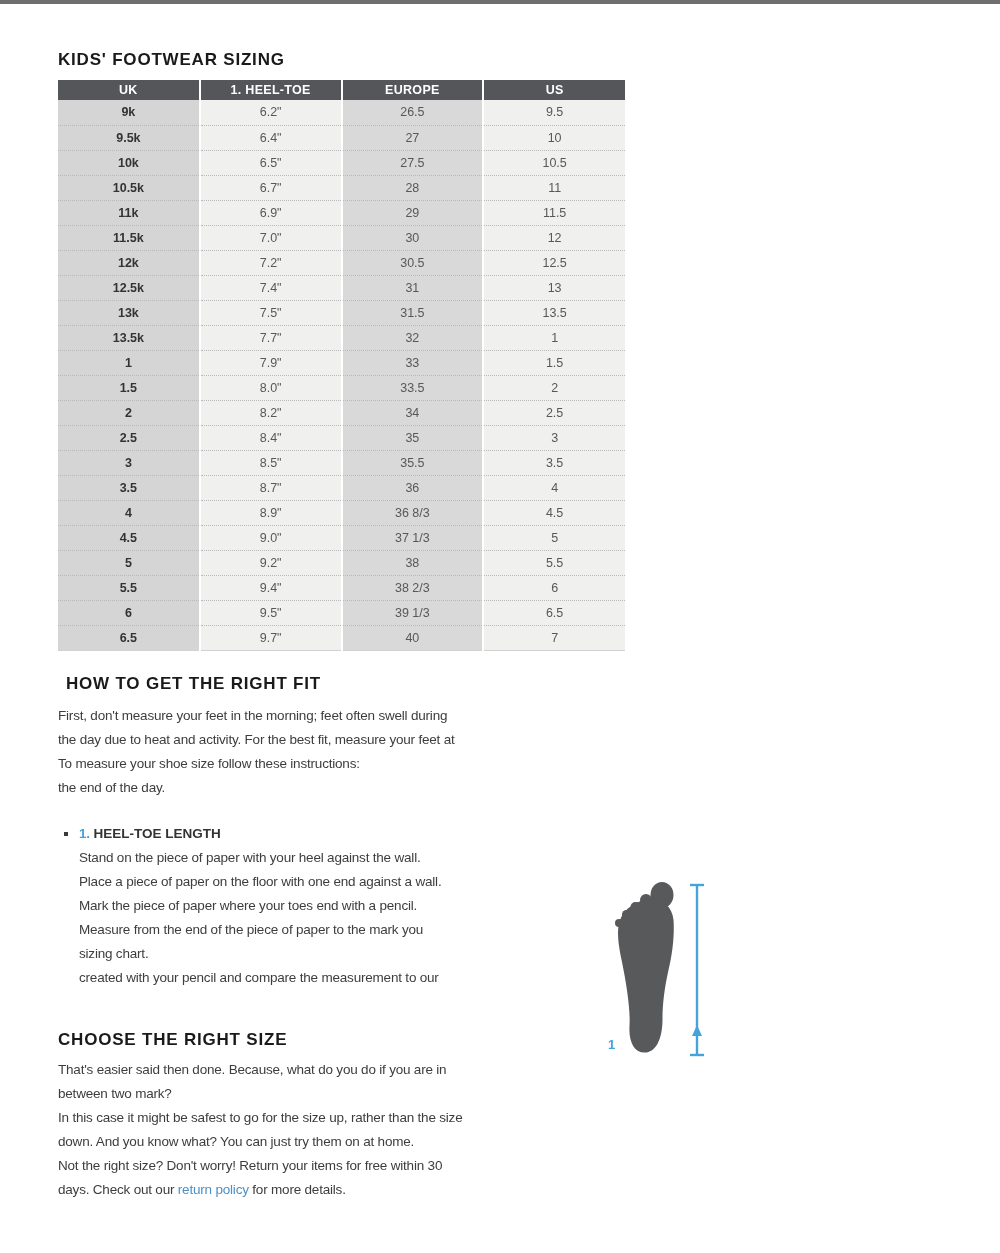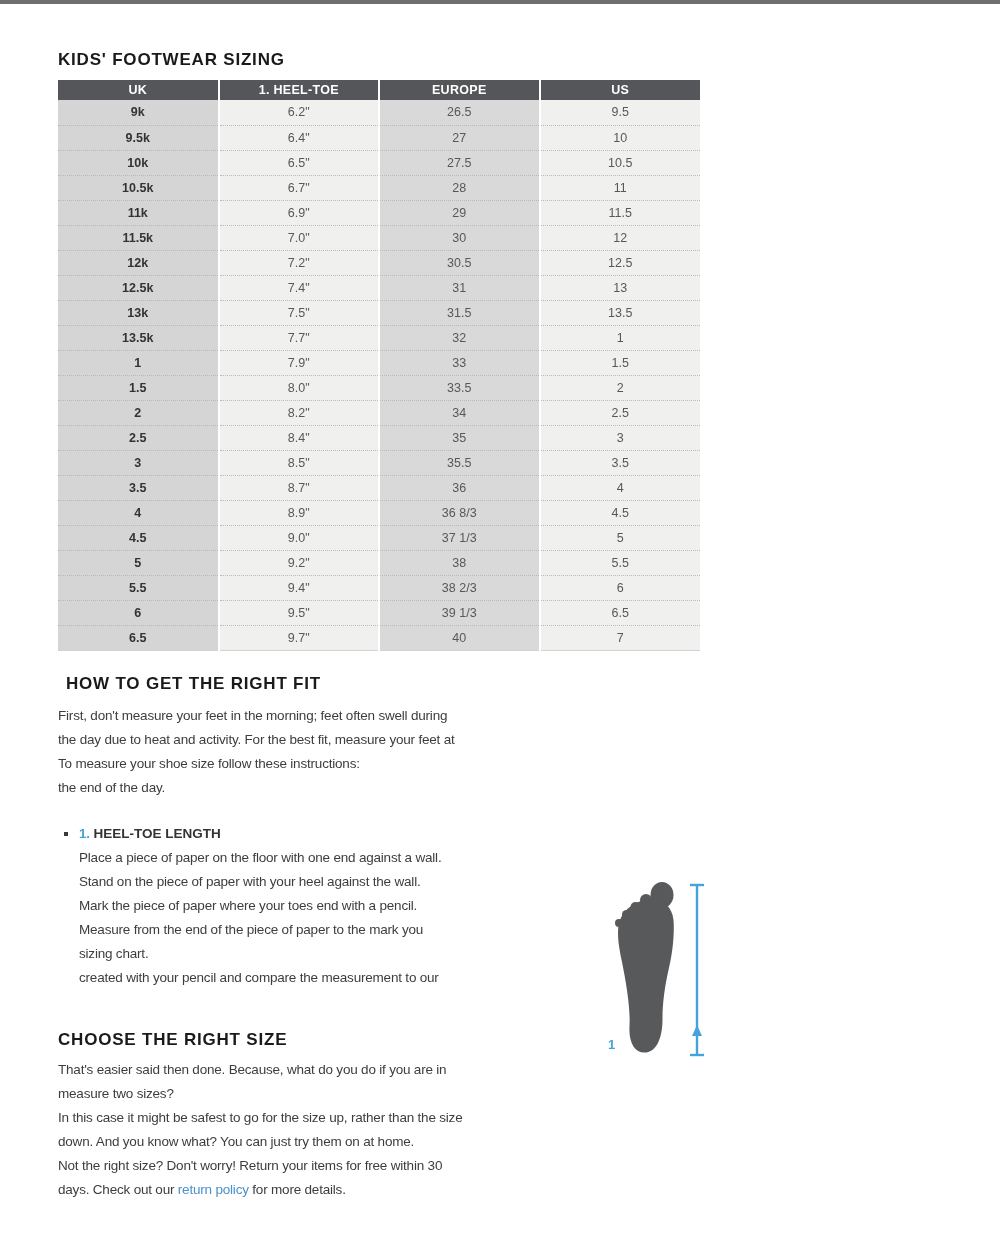--- a/index.html
+++ b/index.html
@@ -20,21 +20,21 @@
     font-family:"Liberation Sans", sans-serif;color:var(--body-ink);
   }
   .top-bar{position:absolute;top:0;left:0;width:1000px;height:4px;background:#6f6f6f;}
   .content{padding:50px 0 0 58px;width:880px;}
   h1,h2{
     font-size:17px;font-weight:bold;letter-spacing:.8px;color:var(--ink);
     line-height:20px;
   }
   h1{margin-bottom:10px;}
   .sizing-table{
-    width:642px;border-collapse:collapse;table-layout:fixed;
+    width:567px;border-collapse:collapse;table-layout:fixed;
     border-bottom:1px solid #d2d2d2;
   }
   .sizing-table th{
     background:var(--table-header-bg);color:#fff;font-size:12.5px;font-weight:bold;
     height:20px;text-align:center;letter-spacing:.3px;
   }
   .sizing-table td{
     height:25px;text-align:center;font-size:12.5px;color:var(--cell-ink);
   }
   .sizing-table th + th, .sizing-table td + td{border-left:2px solid #fff;}
@@ -225,36 +225,36 @@
         <div>the end of the day.</div>
       </div>
 
     <div class="step">
       <div class="step-head">
         <span class="bullet"></span>
         <span class="step-number">1.</span>
         <span class="step-title">HEEL-TOE LENGTH</span>
       </div>
       <div class="instructions">
+          <div>Stand on the piece of paper with your heel against the wall.</div>
           <div>Place a piece of paper on the floor with one end against a wall.</div>
-          <div>Stand on the piece of paper with your heel against the wall.</div>
           <div>Mark the piece of paper where your toes end with a pencil.</div>
           <div>Measure from the end of the piece of paper to the mark you</div>
           <div>sizing chart.</div>
           <div>created with your pencil and compare the measurement to our</div>
         </div>
     </div>
   </section>
 
   <section>
     <h2 class="choose-heading">CHOOSE THE RIGHT SIZE</h2>
     <div class="body-text">
       <div>
           <div>That's easier said then done. Because, what do you do if you are in</div>
-          <div>measure two sizes?</div>
+          <div>between two mark?</div>
           <div>In this case it might be safest to go for the size up, rather than the size</div>
           <div>down. And you know what? You can just try them on at home.</div>
           <div>Not the right size? Don't worry! Return your items for free within 30</div>
         </div>
       <div>
         <span>days. Check out our </span><a class="link" href="#">return policy</a><span> for more details.</span>
       </div>
     </div>
   </section>
 

